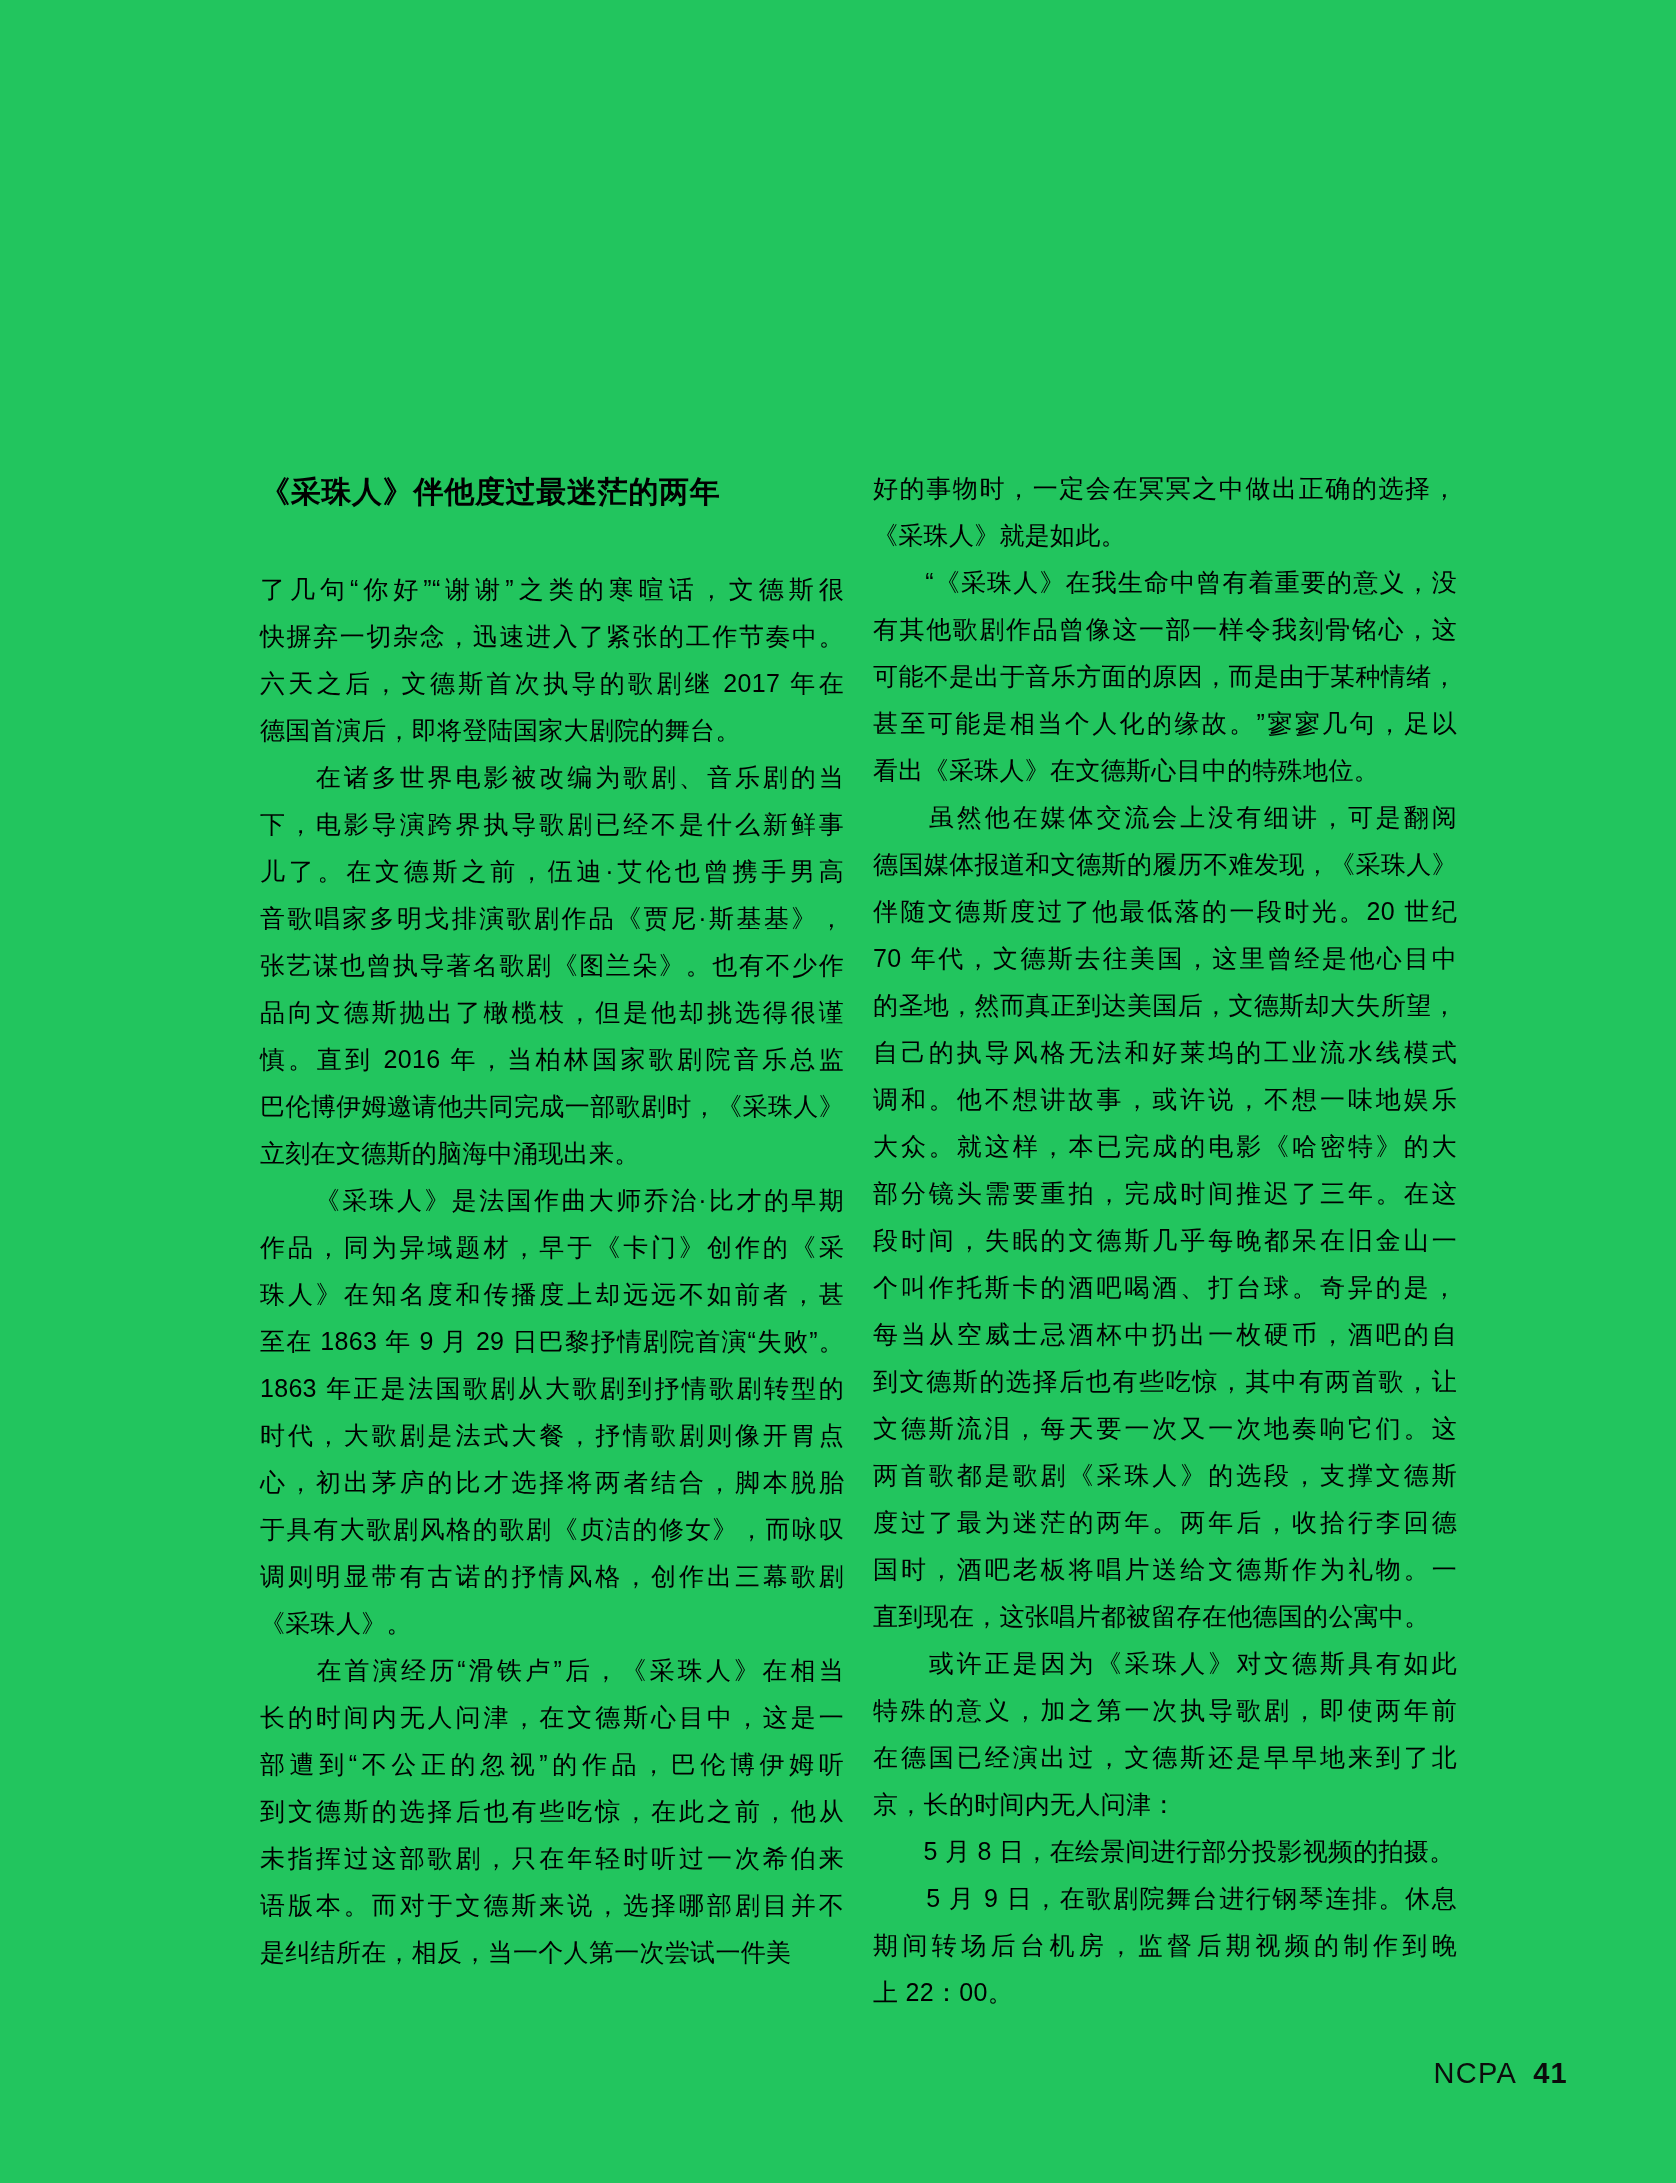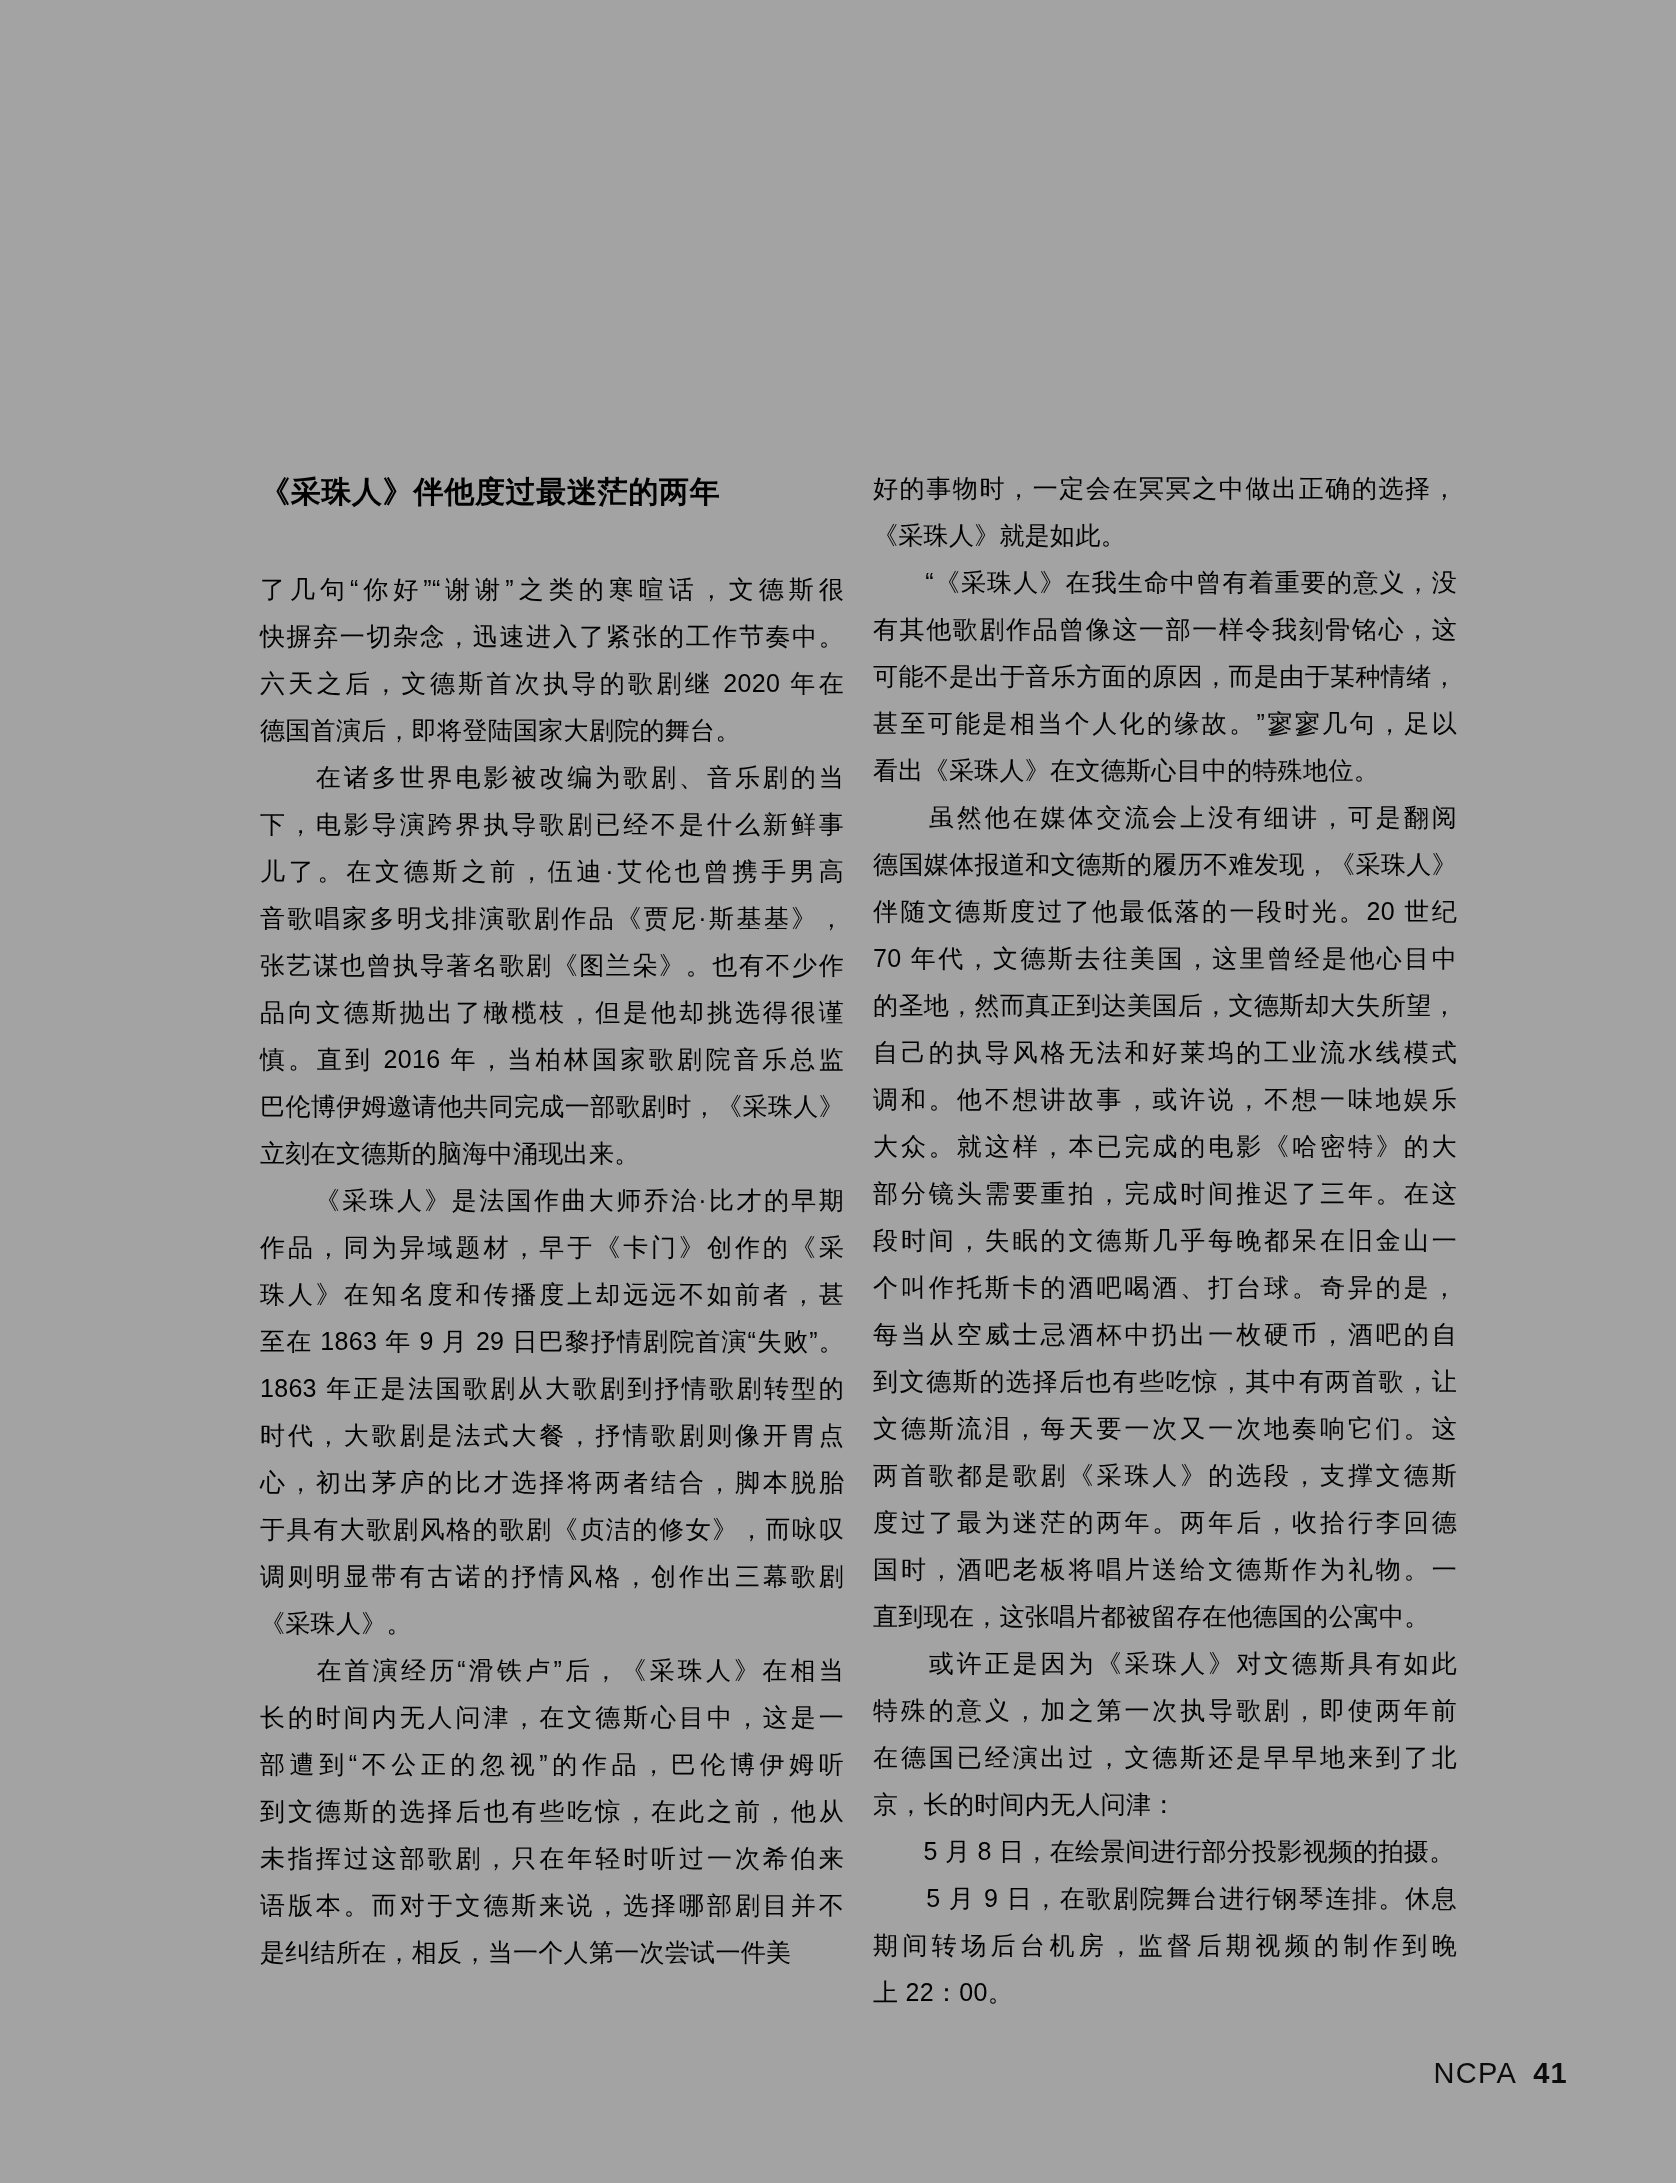--- a/index.html
+++ b/index.html
@@ -10,21 +10,21 @@
   body {
     width: 1676px;
     height: 2183px;
     font-family: "Liberation Sans", "DejaVu Sans", sans-serif;
     color: #000000;
   }
   .page {
     position: relative;
     width: 1676px;
     height: 2183px;
-    background: #a3a3a3;
+    background: #22c55e;
     overflow: hidden;
   }
   .column {
     position: absolute;
     top: 465px;
     width: 584px;
   }
   .col-left  { left: 260px; }
   .col-right { left: 873px; }
   .article-title {
@@ -64,21 +64,21 @@
 <body>
 
 <div class="page">
 
   <section class="column col-left">
     <h1 class="article-title">《采珠人》伴他度过最迷茫的两年</h1>
     <div class="col-body">
         <div class="paragraph">
           <div class="line">了几句“你好”“谢谢”之类的寒暄话，文德斯很</div>
           <div class="line">快摒弃一切杂念，迅速进入了紧张的工作节奏中。</div>
-          <div class="line">六天之后，文德斯首次执导的歌剧继 2020 年在</div>
+          <div class="line">六天之后，文德斯首次执导的歌剧继 2017 年在</div>
           <div class="line last">德国首演后，即将登陆国家大剧院的舞台。</div>
         </div>
         <div class="paragraph">
           <div class="line">　　在诸多世界电影被改编为歌剧、音乐剧的当</div>
           <div class="line">下，电影导演跨界执导歌剧已经不是什么新鲜事</div>
           <div class="line">儿了。在文德斯之前，伍迪·艾伦也曾携手男高</div>
           <div class="line">音歌唱家多明戈排演歌剧作品《贾尼·斯基基》，</div>
           <div class="line">张艺谋也曾执导著名歌剧《图兰朵》。也有不少作</div>
           <div class="line">品向文德斯抛出了橄榄枝，但是他却挑选得很谨</div>
           <div class="line">慎。直到 2016 年，当柏林国家歌剧院音乐总监</div>

